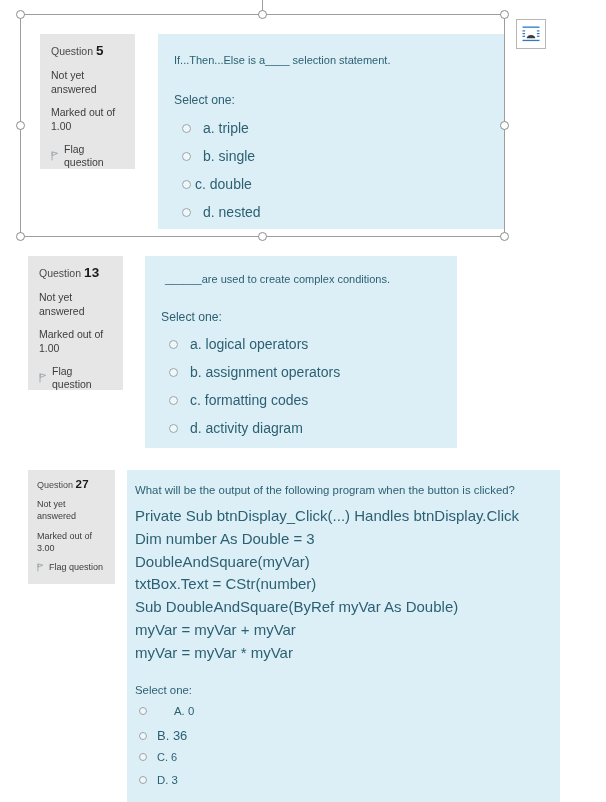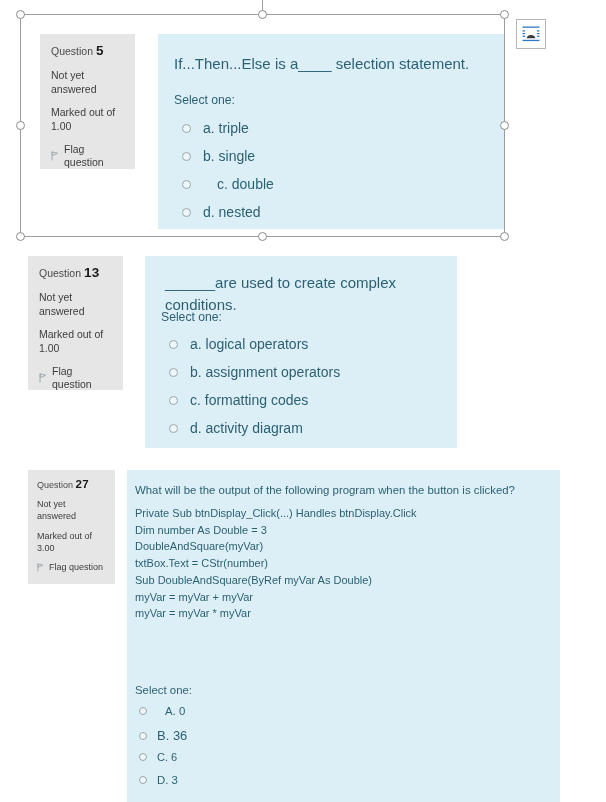--- a/index.html
+++ b/index.html
@@ -70,21 +70,21 @@
   }
   .flag-ico svg { display:block; }
 
   .qbody {
     position: absolute;
     background: #ddeff6;
     box-sizing: border-box;
     color: #2b5f72;
   }
   .qstem {
-    font-size: 15px;
+    font-size: 11px;
     color: #2b6073;
     line-height: 1.45;
   }
   .qselect {
     font-size: 12.2px;
     color: #2b6073;
     line-height: 1.45;
   }
   .opt {
     display: flex;
@@ -97,21 +97,21 @@
     height: 9px;
     border: 1px solid #9aa5aa;
     border-radius: 50%;
     background: #eef7fa;
     flex: 0 0 auto;
     box-sizing: border-box;
   }
   .opt .olabel { white-space: nowrap; }
 
   .codeline {
-    font-size: 11px;
+    font-size: 15px;
     color: #2b6073;
     line-height: 1.52;
     white-space: pre;
   }
 
   
   #selection {
     position: absolute;
     left: 20px;
     top: 14px;
@@ -192,21 +192,21 @@
     <div class="qselect" style="position:absolute; left:16px; top:58px;">Select one:</div>
 
     <div class="opt" style="position:absolute; left:24px; top:86px; gap:12px;">
       <span class="radio"></span>
       <span class="olabel">a. triple</span>
     </div>
     <div class="opt" style="position:absolute; left:24px; top:114px; gap:12px;">
       <span class="radio"></span>
       <span class="olabel">b. single</span>
     </div>
-    <div class="opt" style="position:absolute; left:24px; top:142px; gap:26px;">
+    <div class="opt" style="position:absolute; left:24px; top:142px; gap:4px;">
       <span class="radio"></span>
       <span class="olabel">c. double</span>
     </div>
     <div class="opt" style="position:absolute; left:24px; top:170px; gap:12px;">
       <span class="radio"></span>
       <span class="olabel">d. nested</span>
     </div>
   </div>
 </div>
 
@@ -309,21 +309,21 @@
       <div class="codeline">Dim number As Double = 3</div>
       <div class="codeline">DoubleAndSquare(myVar)</div>
       <div class="codeline">txtBox.Text = CStr(number)</div>
       <div class="codeline">Sub DoubleAndSquare(ByRef myVar As Double)</div>
       <div class="codeline">myVar = myVar + myVar</div>
       <div class="codeline">myVar = myVar * myVar</div>
     </div>
 
     <div class="qselect" style="position:absolute; left:8px; top:212px; font-size:11.4px;">Select one:</div>
 
-    <div class="opt" style="position:absolute; left:12px; top:235px; gap:18px; font-size:11.4px;">
+    <div class="opt" style="position:absolute; left:12px; top:235px; gap:27px; font-size:11.4px;">
       <span class="radio" style="width:8px;height:8px;"></span>
       <span class="olabel">A. 0</span>
     </div>
     <div class="opt" style="position:absolute; left:12px; top:258px; gap:10px; font-size:13px;">
       <span class="radio" style="width:8px;height:8px;"></span>
       <span class="olabel">B. 36</span>
     </div>
     <div class="opt" style="position:absolute; left:12px; top:281px; gap:10px; font-size:11px;">
       <span class="radio" style="width:8px;height:8px;"></span>
       <span class="olabel">C. 6</span>

